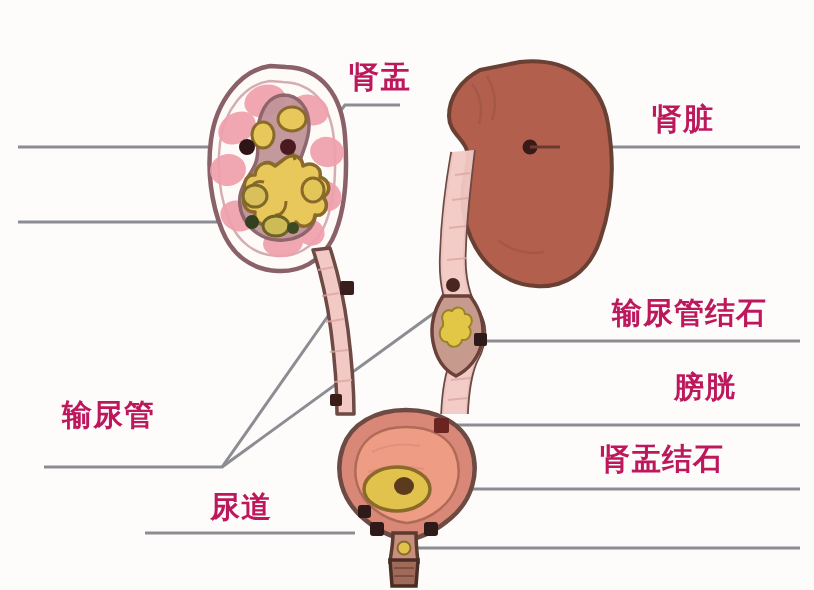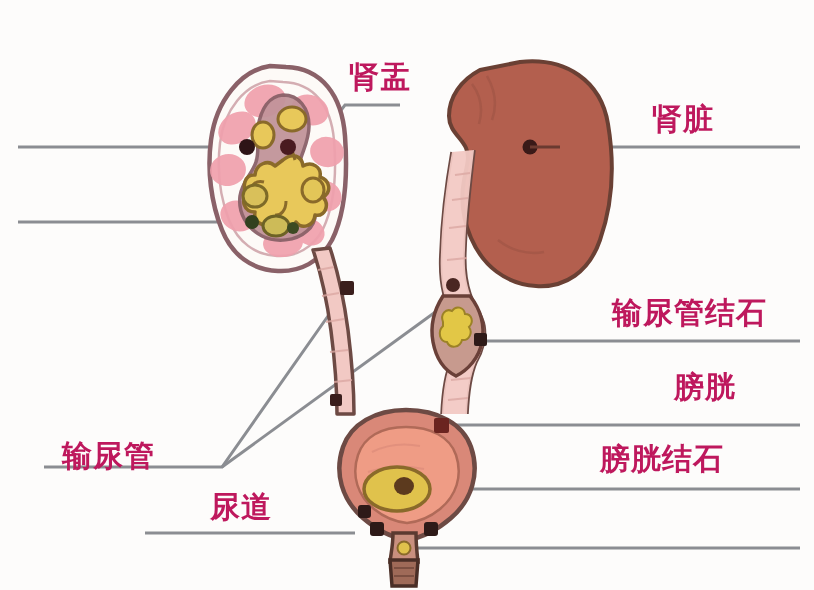--- a/index.html
+++ b/index.html
@@ -189,20 +189,20 @@
 
 
   <div class="label" style="left:349px; top:62px;">肾盂</div>
 
   <div class="label" style="left:652px; top:104px;">肾脏</div>
 
   <div class="label" style="left:566px; top:298px;margin-left:46px;">输尿管结石</div>
 
   <div class="label" style="left:674px; top:372px;">膀胱</div>
 
-  <div class="label" style="left:600px; top:444px;">膀胱结石</div>
-
-
-  <div class="label" style="left:62px; top:441px;">输尿管</div>
+  <div class="label" style="left:600px; top:444px;">肾盂结石</div>
+
+
+  <div class="label" style="left:62px; top:400px;">输尿管</div>
 
   <div class="label" style="left:210px; top:492px;">尿道</div>
 
 </div>
 
 </body></html>

